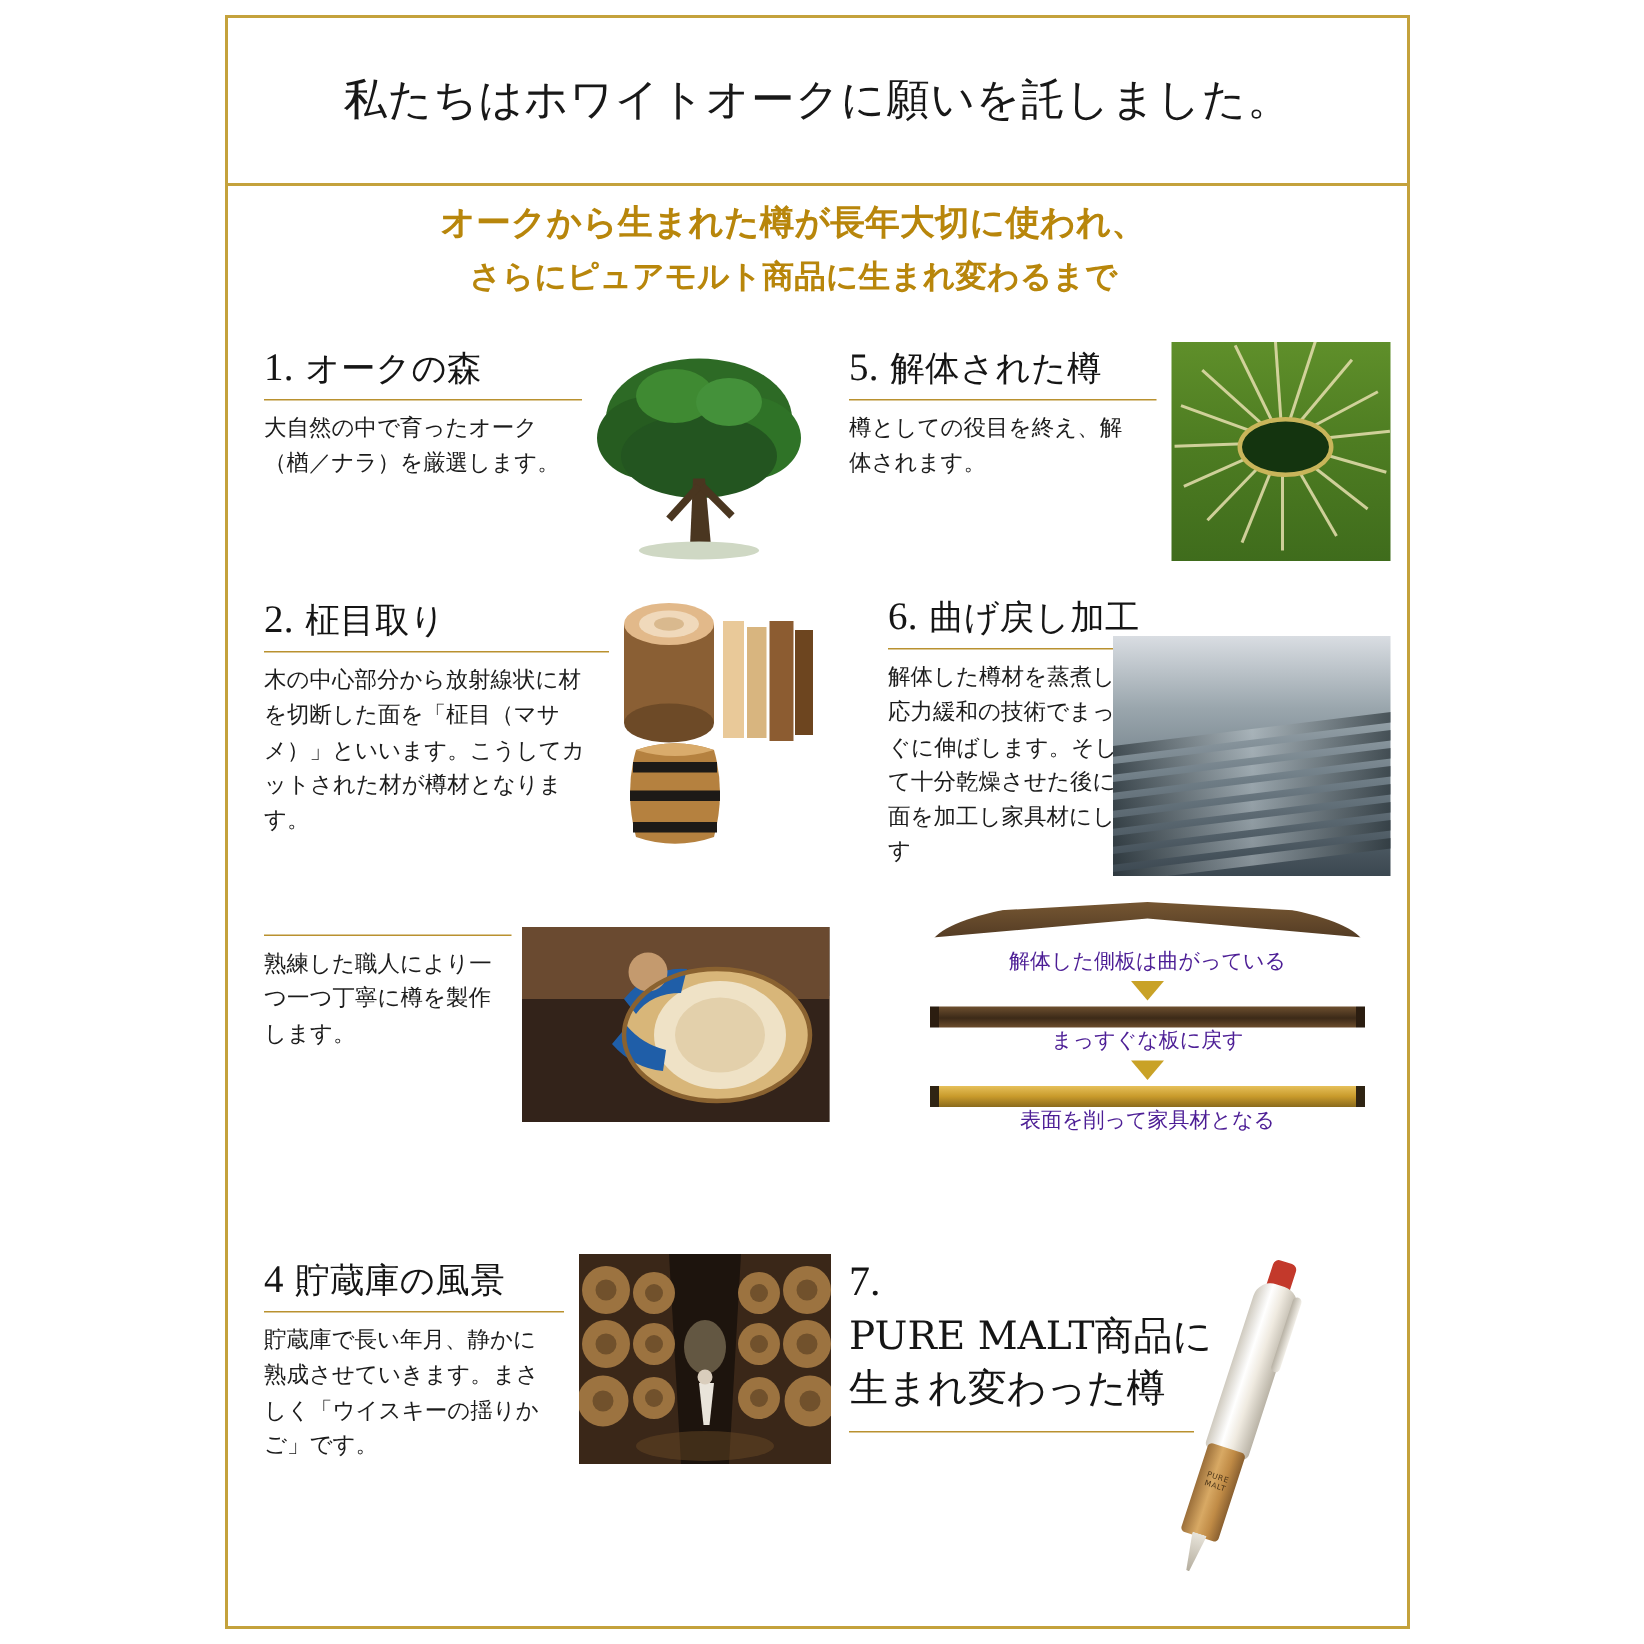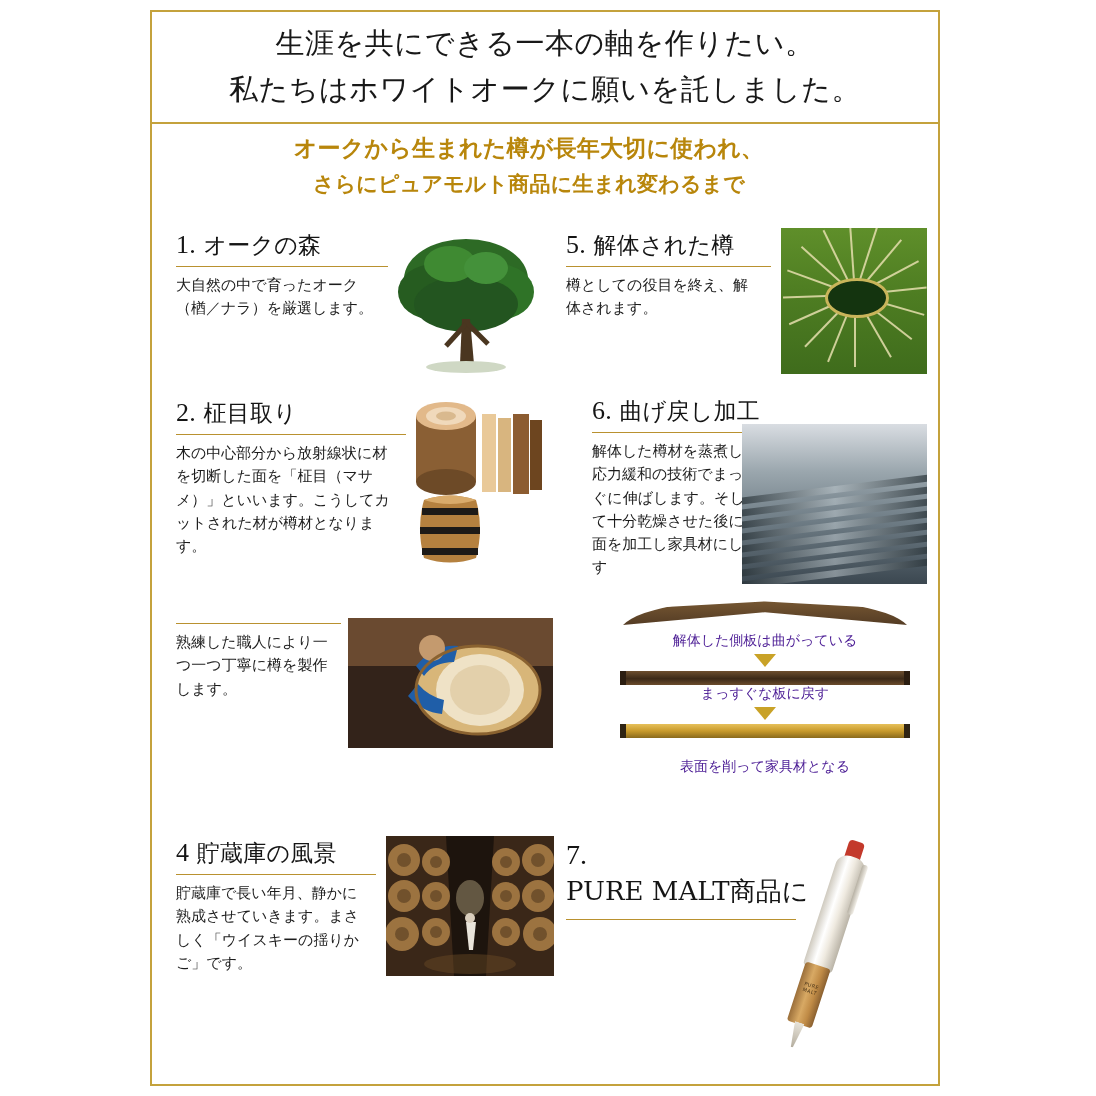--- a/index.html
+++ b/index.html
@@ -263,21 +263,20 @@
   }
 </style>
 </head>
 <body>
 
 <div class="page">
 
   <div class="outer-frame"></div>
 
   <div class="header">
-    <div class="header-line">生涯を共にできる一本の軸を作りたい。</div>
     <div class="header-line">私たちはホワイトオークに願いを託しました。</div>
   </div>
 
   <div class="subtitle">
     <span class="s1">オークから生まれた樽が長年大切に使われ、</span>
     <span class="s2">さらにピュアモルト商品に生まれ変わるまで</span>
   </div>
 
   <div class="step" style="left:176px; top:230px; width:220px;">
     <div class="step-title">
@@ -384,21 +383,21 @@
   </div>
 
   <div class="stave-wrap" style="left:600px; top:598px; width:330px;">
     <div class="stave-curved"></div>
     <div class="stave-caption">解体した側板は曲がっている</div>
     <div class="arrow-down"></div>
     <div class="stave-flat"></div>
     <div class="stave-caption" style="">まっすぐな板に戻す</div>
     <div class="arrow-down"></div>
     <div class="stave-gold"></div>
-    <div class="stave-caption" style="margin-top:20px;">表面を削って家具材となる</div>
+    <div class="stave-caption" style="margin-top:0;">表面を削って家具材となる</div>
   </div>
 
   <div class="step" style="left:176px; top:618px; width:165px;">
     <div class="rule"></div>
     <div class="step-body" style="width:160px;">熟練した職人により一つ一つ丁寧に樽を製作します。</div>
   </div>
 
   <div class="img cooper" style="left:348px; top:618px; width:205px; height:130px;">
     <svg width="205" height="130" viewBox="0 0 205 130">
       <rect width="205" height="130" fill="#3a2618"></rect>
@@ -462,20 +461,21 @@
       <circle cx="84" cy="82" r="5" fill="#d9cdbc"></circle>
       <ellipse cx="84" cy="128" rx="46" ry="10" fill="#6d4c26" opacity="0.45"></ellipse>
     </svg>
   </div>
 
   <div class="step" style="left:566px; top:836px; width:260px;">
     <div class="step7-title">
       <span class="step7-num">7.</span>
     </div>
     <div class="step7-title">PURE MALT商品に</div>
+    <div class="step7-title">生まれ変わった樽</div>
     <div class="rule" style="width:230px; margin-top:10px;"></div>
   </div>
 
   <div class="pen">
     <div class="knock"></div>
     <div class="body"></div>
     <div class="clip"></div>
     <div class="grip"></div>
     <div class="label">PURE MALT</div>
     <div class="tip"></div>

